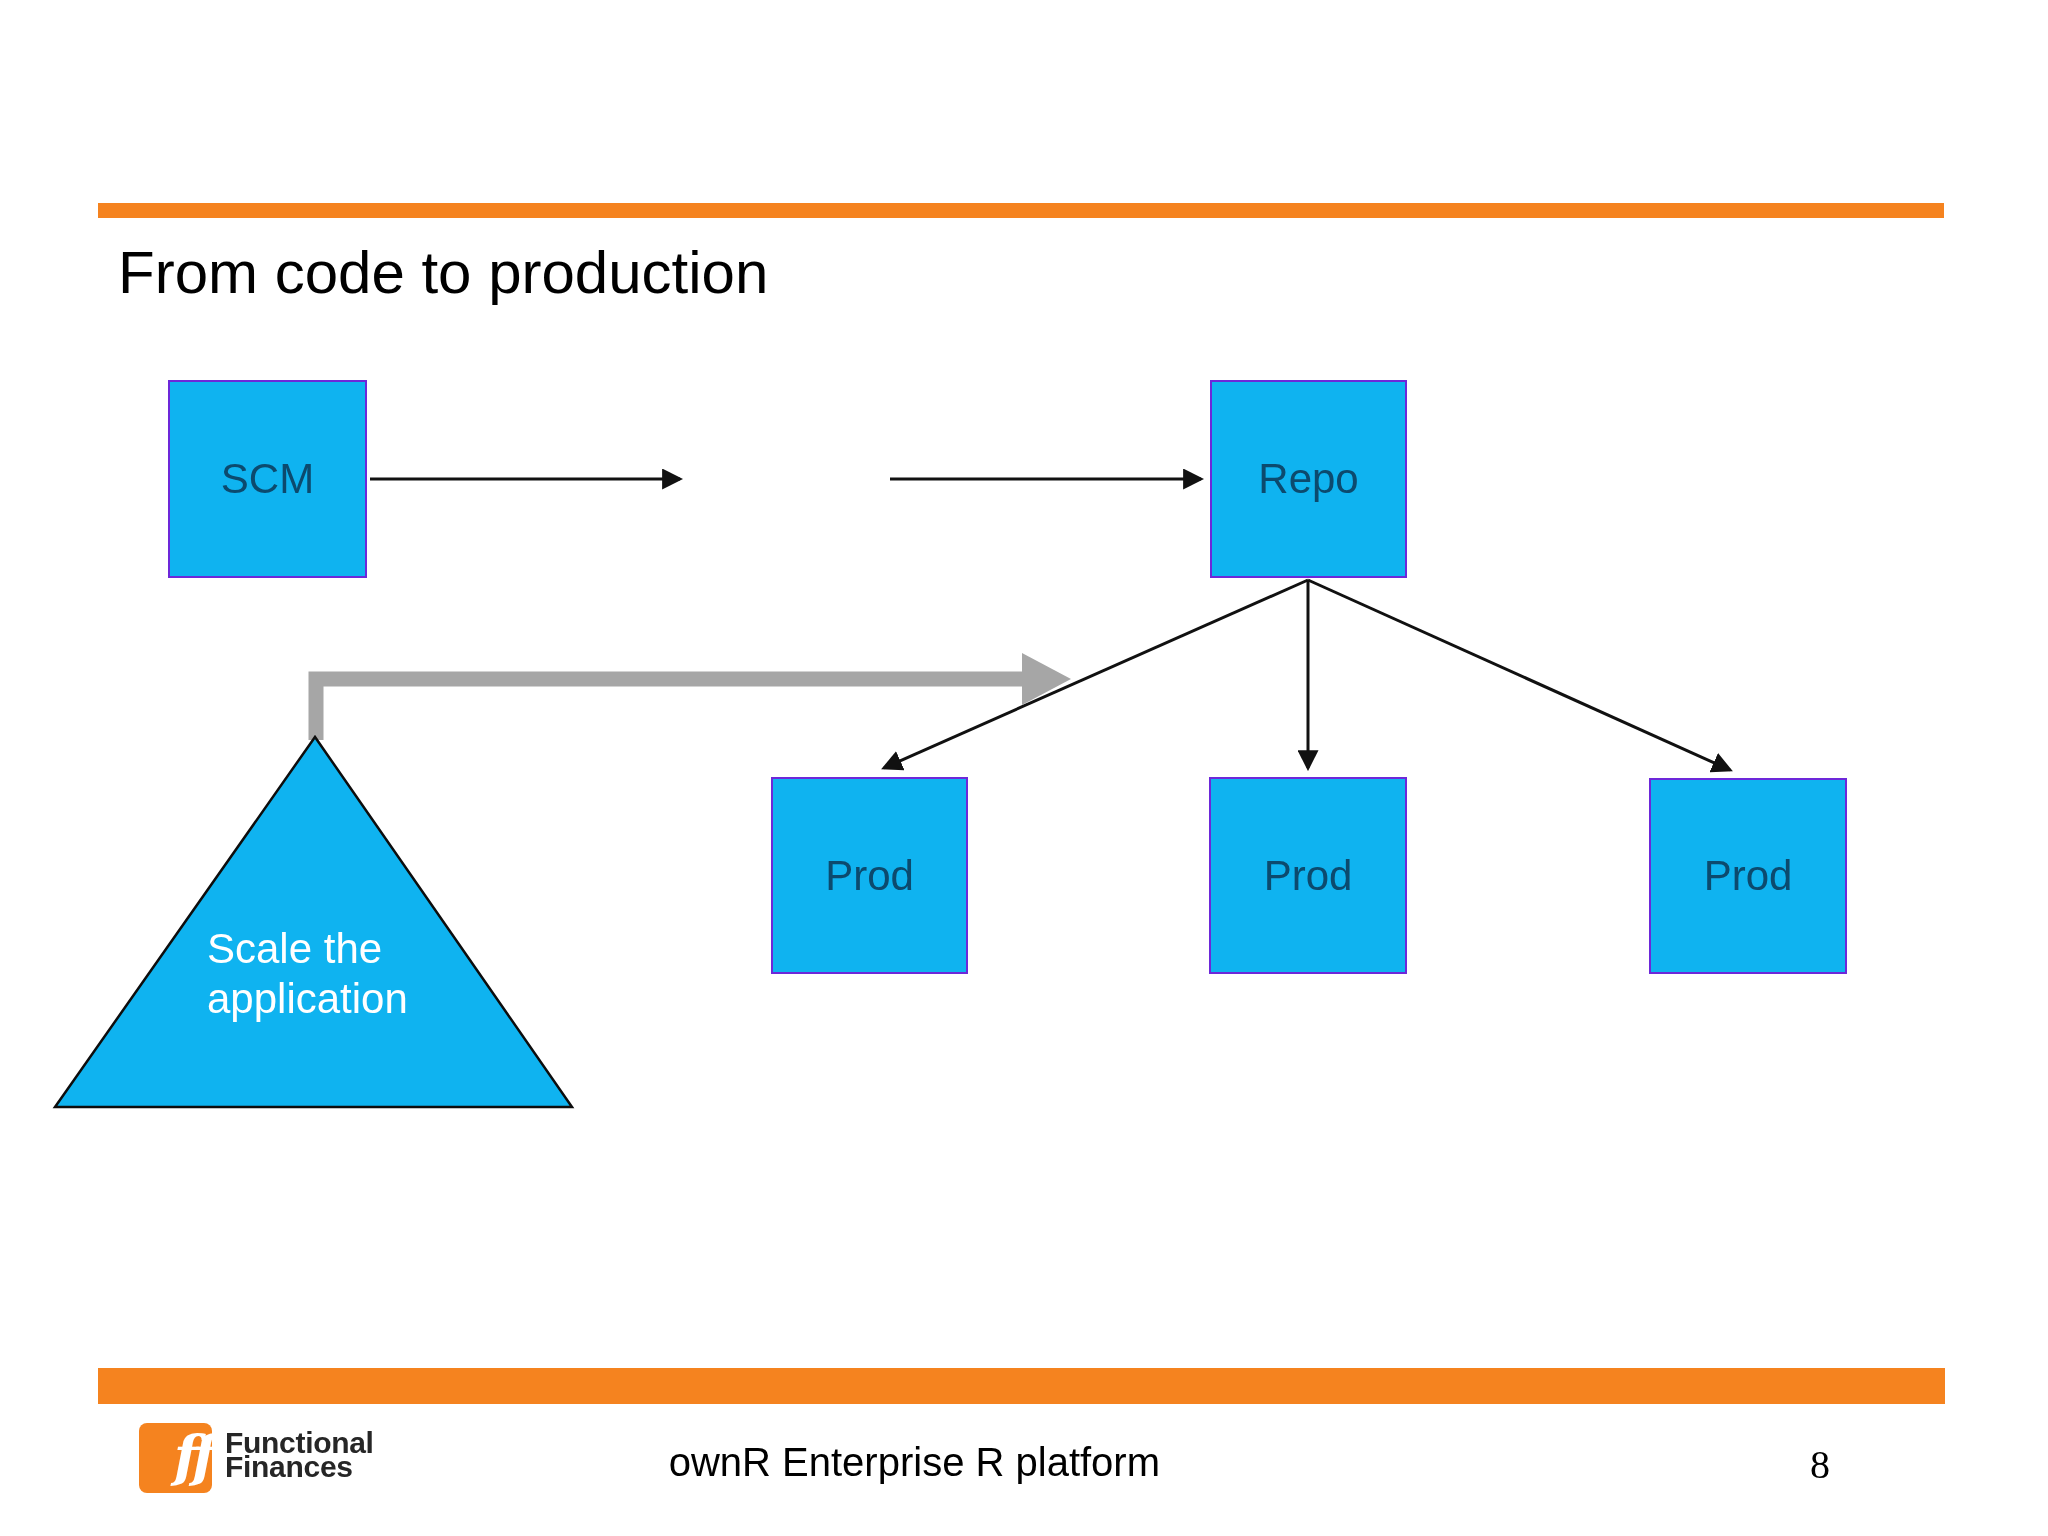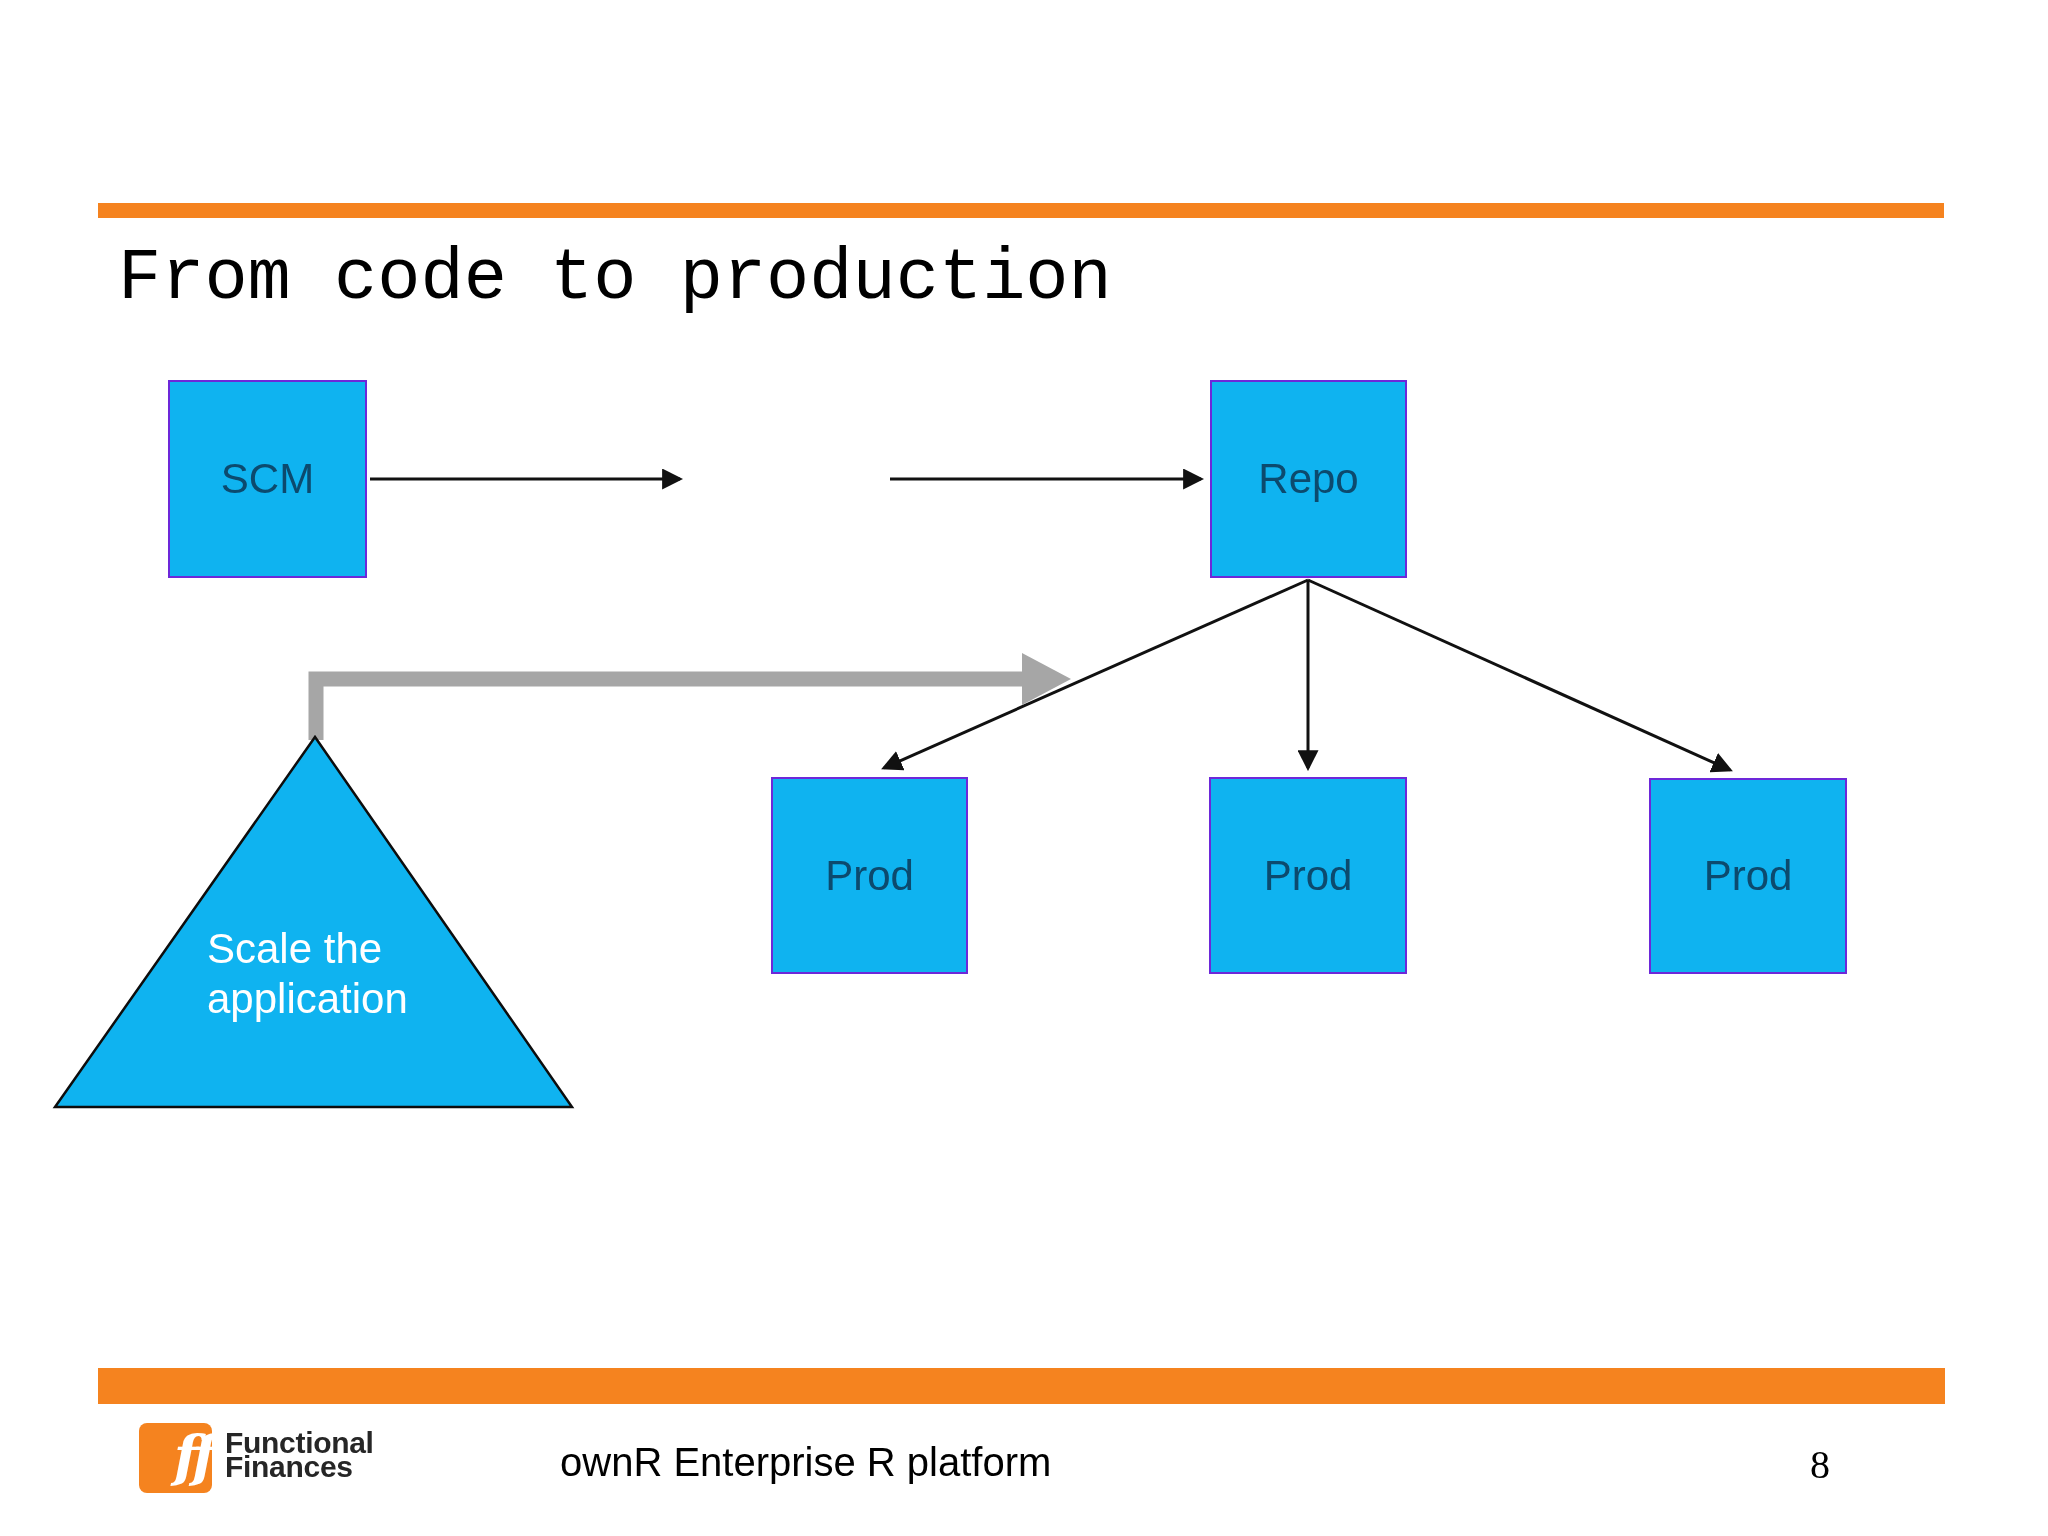--- a/index.html
+++ b/index.html
@@ -13,21 +13,21 @@
     left:120px;top:74px;
     font-size:104px;color:#000;letter-spacing:0px;line-height:1.1;
     white-space:nowrap;
   }
   .title-rule{
     left:98px;top:203px;width:1846px;height:15px;
     background:var(--accent-orange,#F5831F);
   }
   .page-subtitle{
     left:118px;top:238px;
-    font-size:72px;color:#000;white-space:nowrap;font-family:Liberation Mono, monospace;
+    font-size:60px;color:#000;white-space:nowrap;
   }
   .node{
     display:flex;align-items:center;justify-content:center;
     background:var(--node-blue,#0FB3F0);
     border:2px solid #6d28d9;
     color:#0c4a6e;font-size:42px;
     box-sizing:border-box;text-align:right;
   }
   .node-scm{left:168px;top:380px;width:199px;height:198px;}
   .node-package{left:689px;top:381px;width:198px;height:197px;}
@@ -53,21 +53,21 @@
   .logo-glyph{
     font-family:"DejaVu Serif",serif;font-style:italic;font-weight:bold;
     color:#fff;font-size:56px;letter-spacing:-6px;line-height:1;
     transform:translate(-2px,-2px);
   }
   .brand-name{
     left:225px;top:1431px;color:#262626;font-weight:bold;
     font-size:30px;line-height:24px;letter-spacing:-0.3px;
   }
   .footer-center{
-    left:560px;top:1440px;width:600px;text-align:left;
+    left:560px;top:1440px;width:600px;text-align:right;
     font-size:40px;color:#000;white-space:nowrap;
   }
   .page-number{
     left:1780px;top:1441px;width:80px;text-align:center;
     font-family:"Liberation Serif",serif;font-size:40px;color:#000;
   }
 </style>
 </head>
 <body>
 

